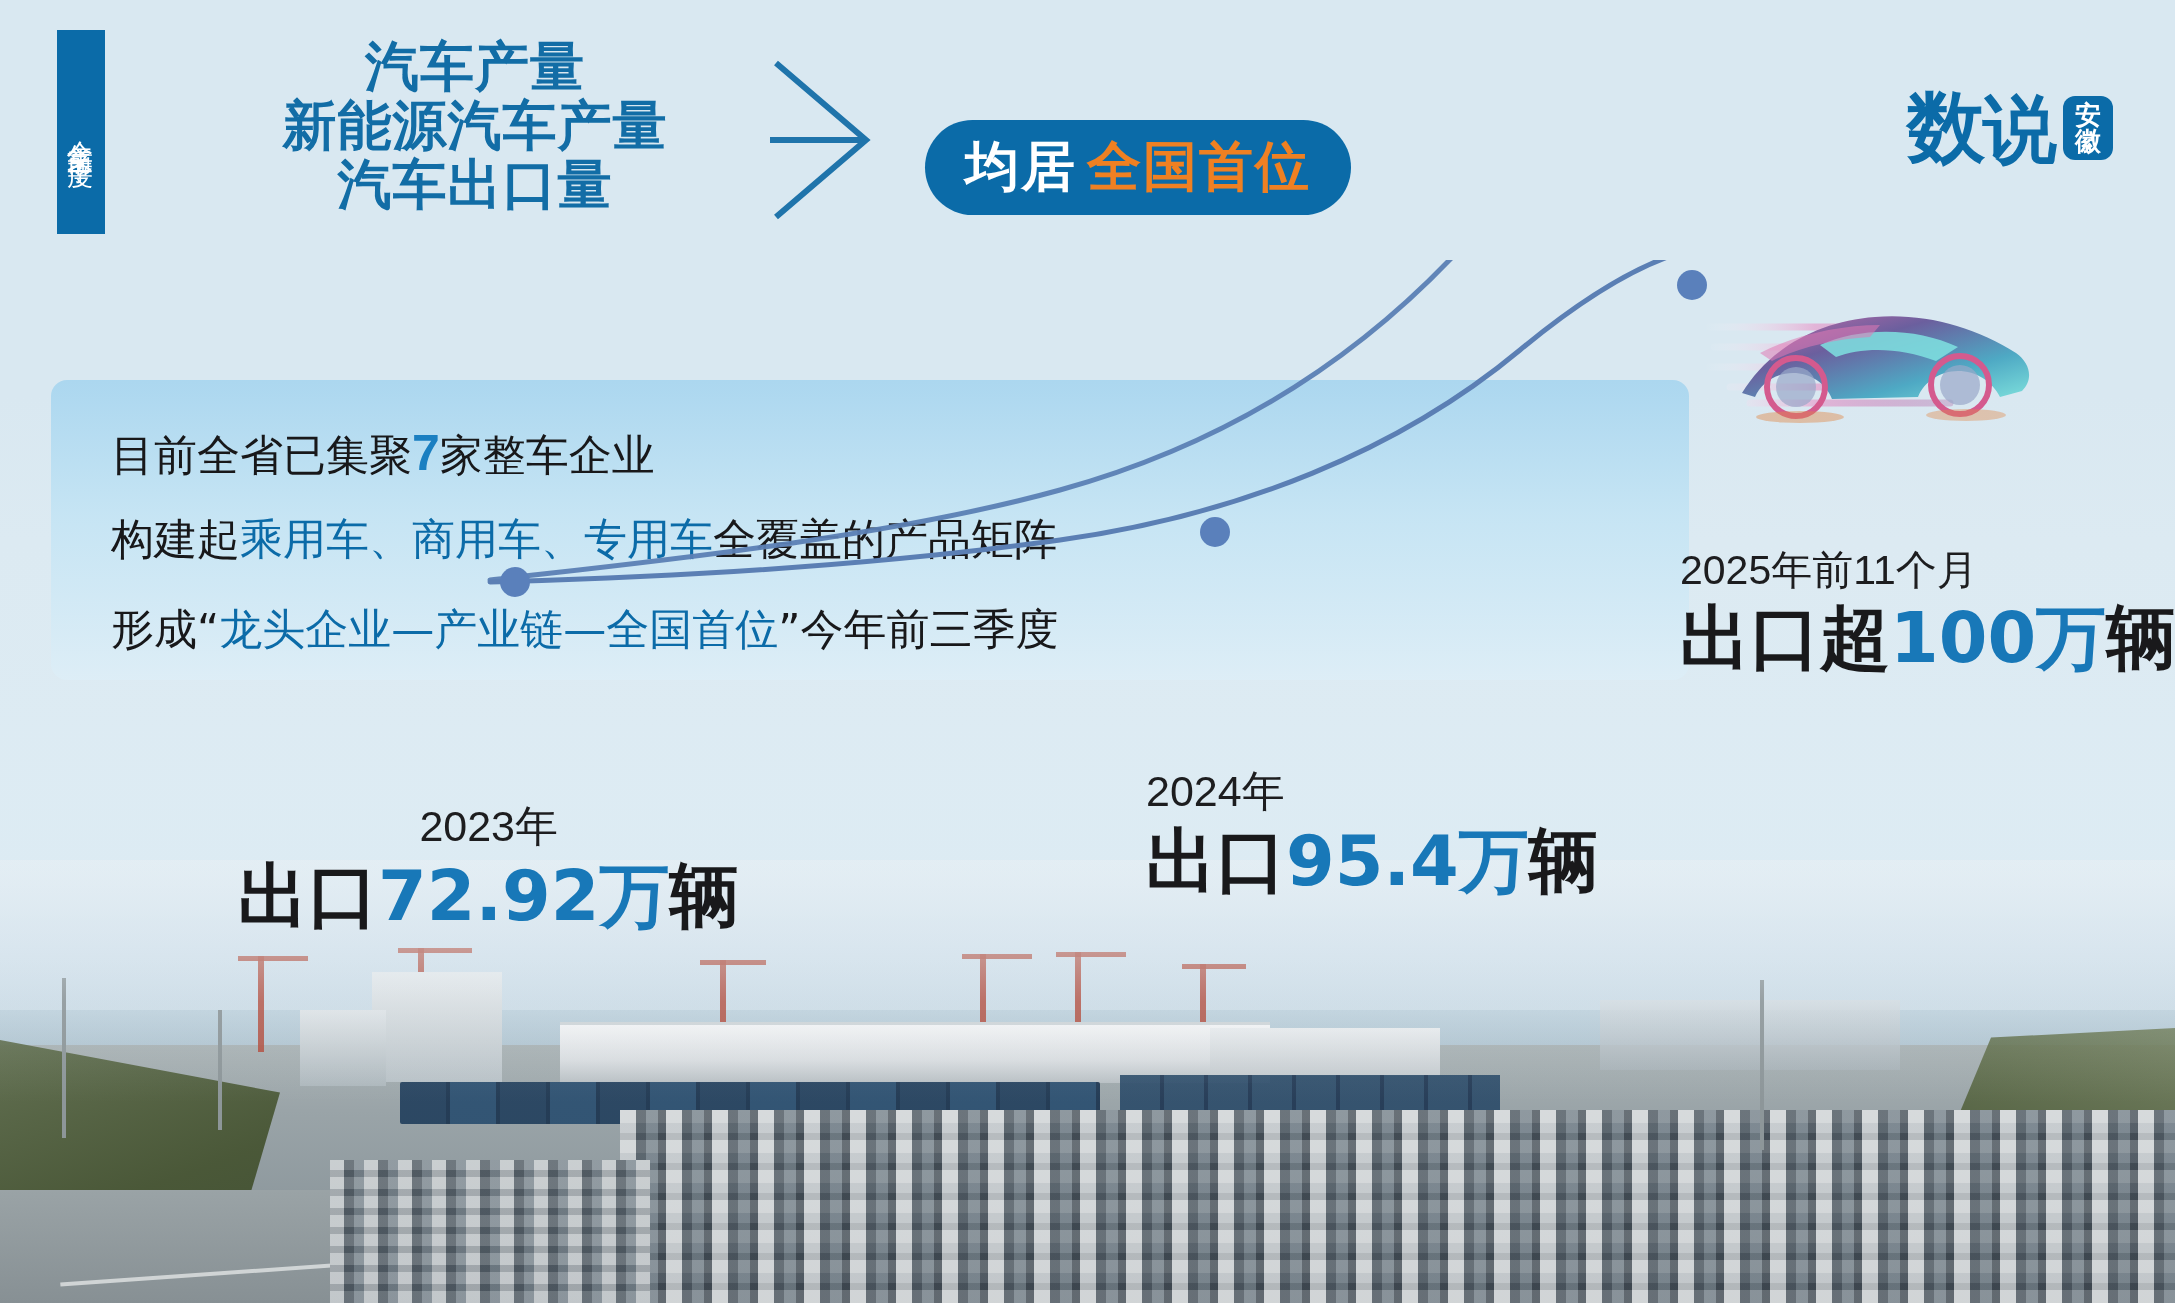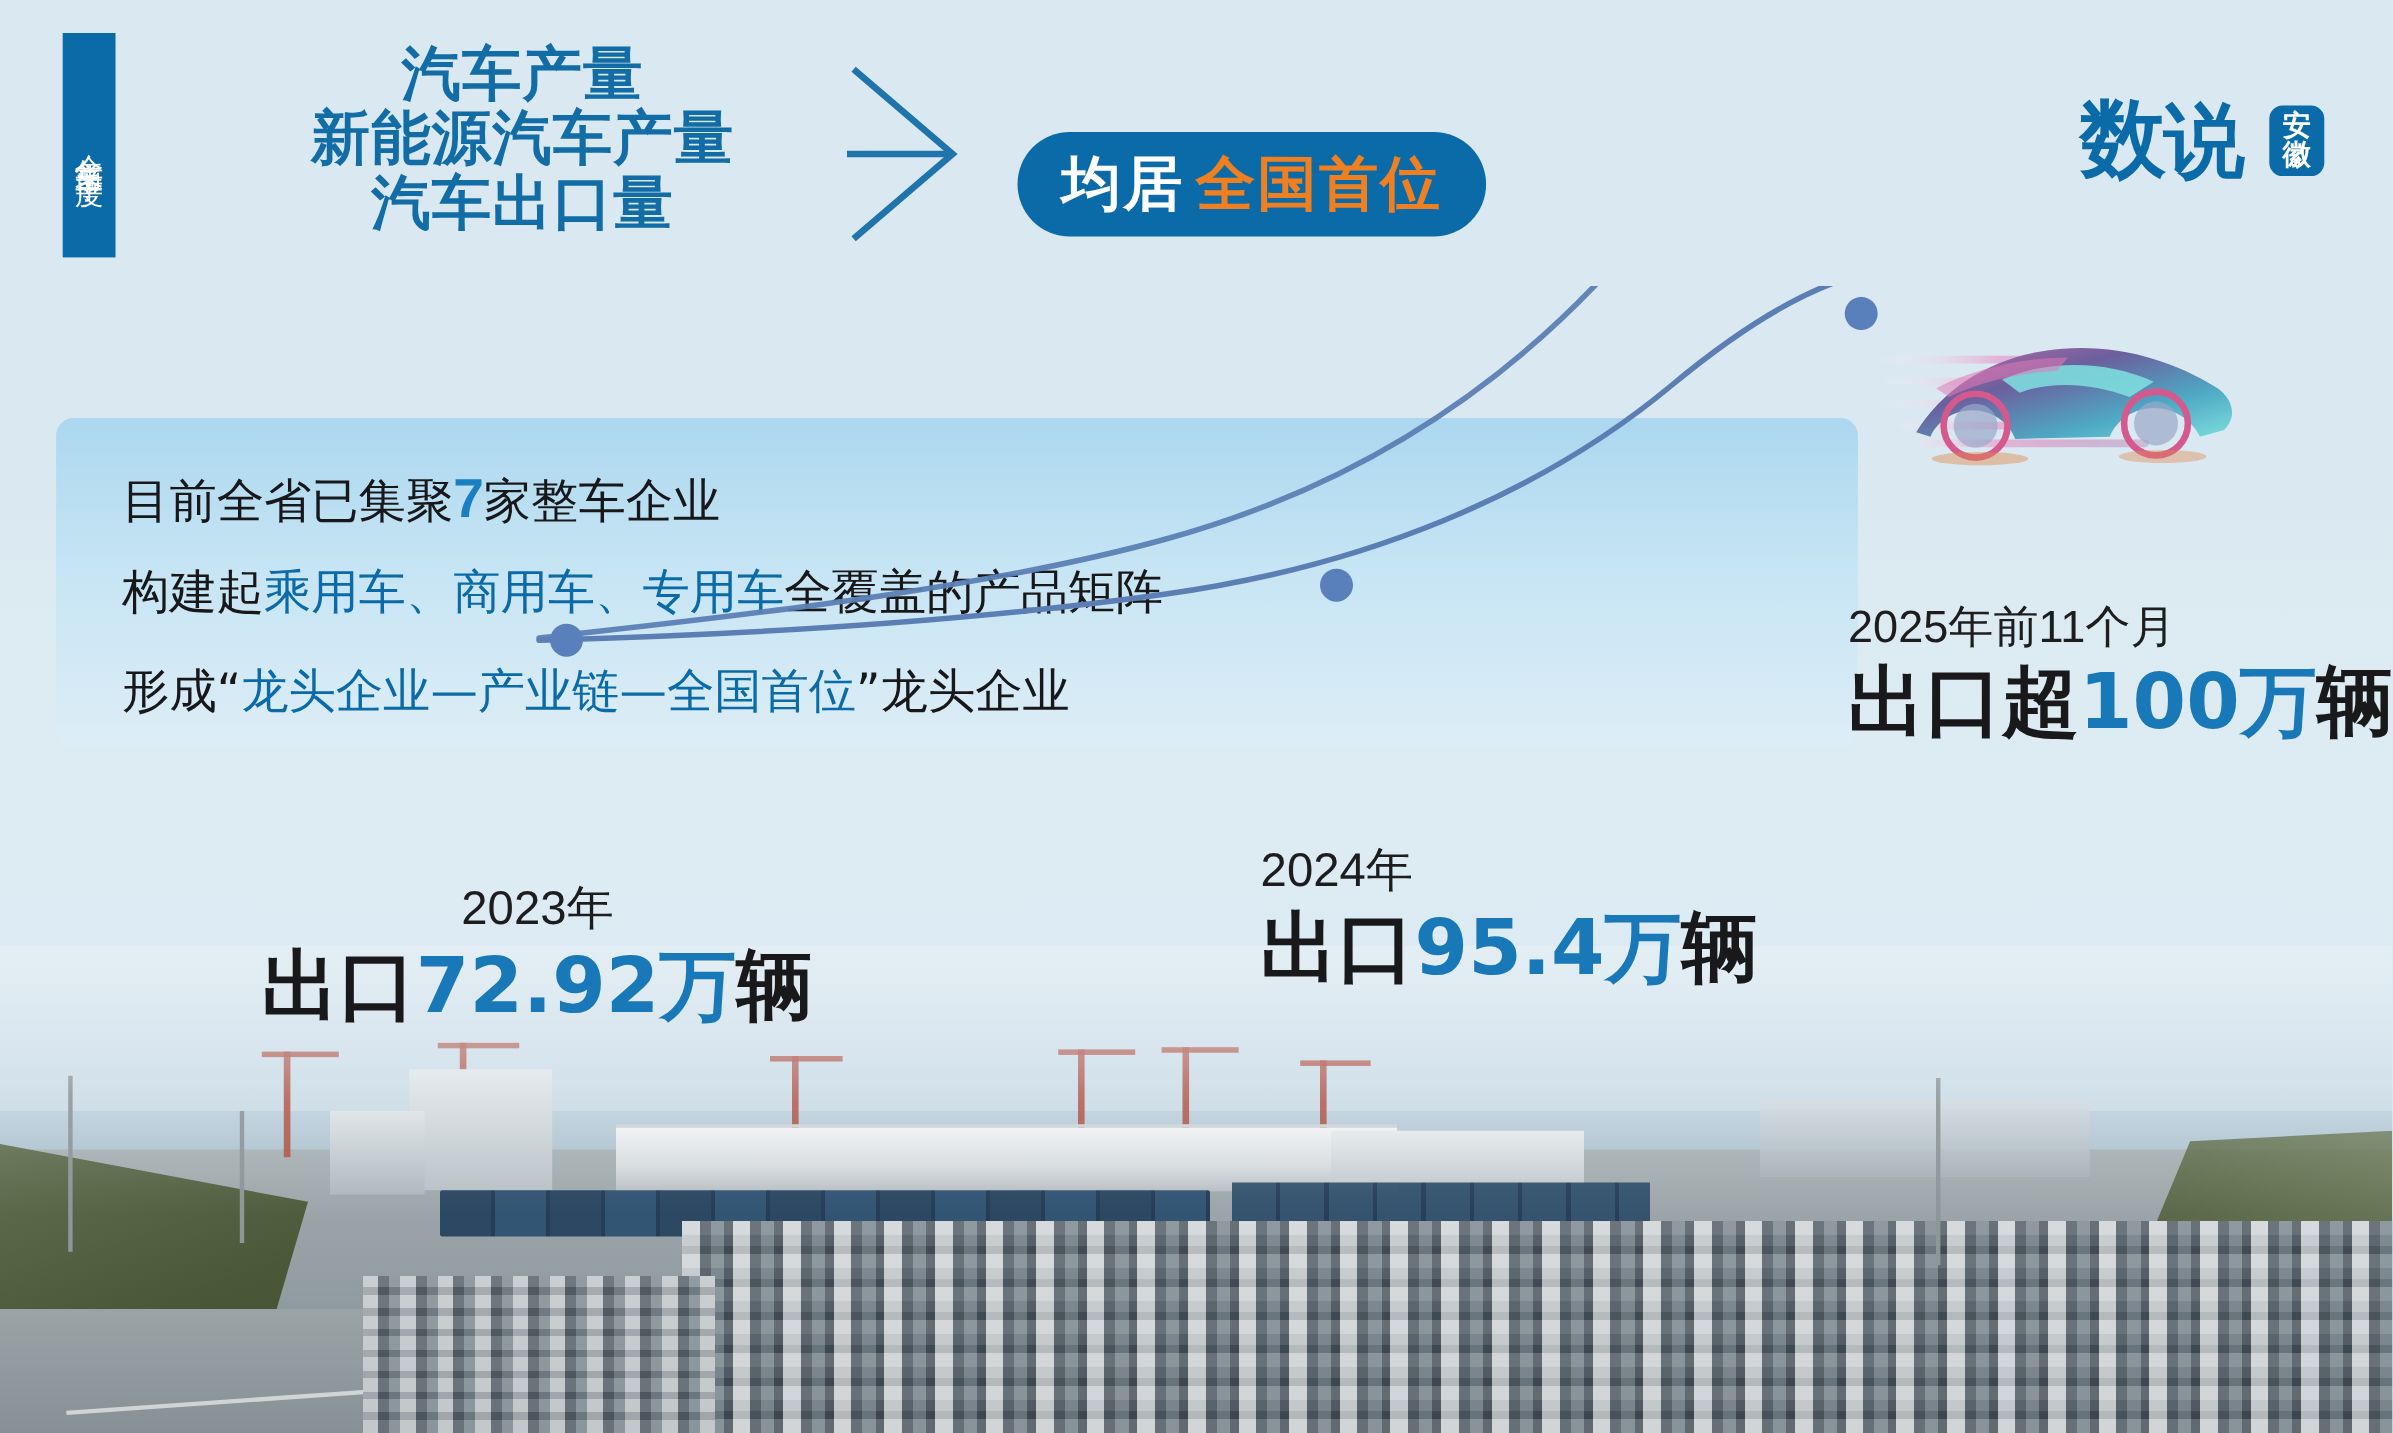--- a/index.html
+++ b/index.html
@@ -79,21 +79,21 @@
   
   .pill{position:absolute;left:925px;top:120px;height:95px;padding:0 40px;
       background:#0b6ba8;border-radius:50px;display:flex;align-items:center;text-align:center;}
   .pill .w{color:#ffffff;font-size:54px;font-weight:bold;letter-spacing:2px;font-family:"DejaVu Sans",sans-serif;}
   .pill .o{color:#ef8022;font-size:54px;font-weight:bold;letter-spacing:2px;margin-left:10px;font-family:"DejaVu Sans",sans-serif;}
 
   
   .logo{position:absolute;right:62px;top:90px;display:flex;align-items:flex-end;}
   .logo .lmain{font-size:78px;font-weight:bold;color:#0b6ba8;letter-spacing:-2px;line-height:.95;
       font-family:"DejaVu Sans",sans-serif;}
-  .logo .lbox{margin-left:24px;margin-bottom:4px;background:#0b6ba8;border-radius:12px;color:#fff;
+  .logo .lbox{margin-left:8px;margin-bottom:4px;background:#0b6ba8;border-radius:12px;color:#fff;
       font-size:26px;font-weight:bold;padding:6px 8px;line-height:1.0;width:34px;text-align:center;
       font-family:"DejaVu Sans",sans-serif;}
 
   
   .panel{position:absolute;left:51px;top:380px;width:1610px;height:300px;border-radius:16px;
       background:linear-gradient(180deg,rgba(169,214,239,.95) 0%,rgba(196,228,244,.92) 45%,rgba(221,238,247,.85) 100%);padding-left:28px;}
   .panel .ln{position:absolute;left:60px;color:#18181a;font-size:43px;line-height:1;white-space:nowrap;
       font-family:"DejaVu Sans",sans-serif;}
   .panel .ln.l1{top:48px;}
   .panel .ln.l2{top:138px;}
@@ -188,21 +188,21 @@
   </div>
 
   <div class="panel">
     <div class="ln l1">
       <span>目前全省已集聚</span><span class="bl7">7</span><span>家整车企业</span>
     </div>
     <div class="ln l2">
       <span>构建起</span><span class="bl">乘用车、商用车、专用车</span><span>全覆盖的产品矩阵</span>
     </div>
     <div class="ln l3">
-      <span>形成“</span><span class="bl">龙头企业—产业链—全国首位</span><span>”龙头企业</span>
+      <span>形成“</span><span class="bl">龙头企业—产业链—全国首位</span><span>”今年前三季度</span>
     </div>
   </div>
 
   <div class="curve">
     <svg width="2175" height="560" viewBox="0 0 2175 560">
       <path d="M 490,560 C 620,545 880,520 1060,470 C 1260,415 1420,300 1540,130 C 1600,48 1640,14 1670,2" fill="none" stroke="#5b7fb4" stroke-width="5" stroke-linecap="round" opacity="0.95" transform="translate(0,-240) scale(1,1)"></path>
       <path d="M 490,322 C 640,318 860,308 1060,280 C 1240,255 1400,190 1520,90 C 1590,32 1640,6 1676,-6" fill="none" stroke="#5b7fb4" stroke-width="5" stroke-linecap="round"></path>
       <circle cx="515" cy="322" r="15" fill="#5a80bb"></circle>
       <circle cx="1215" cy="272" r="15" fill="#5a80bb"></circle>
       <circle cx="1692" cy="25" r="15" fill="#5a80bb"></circle>

